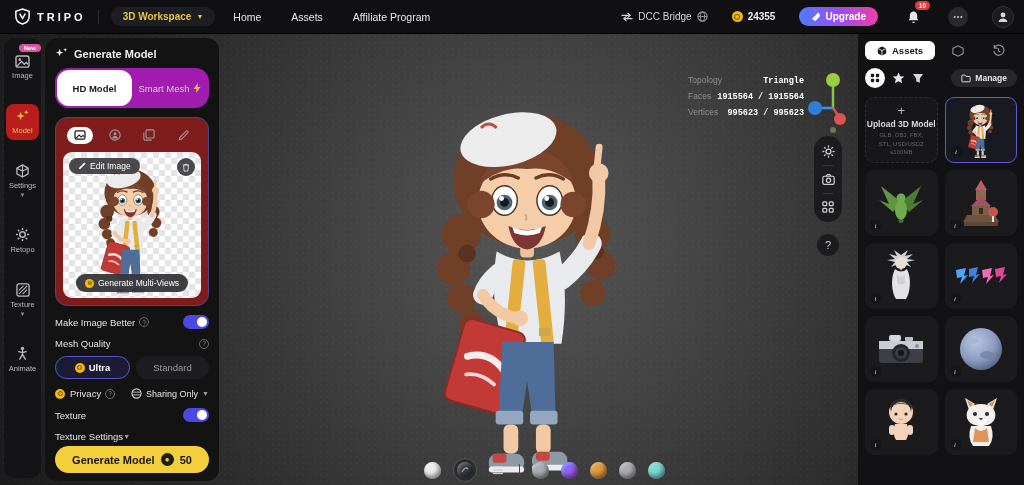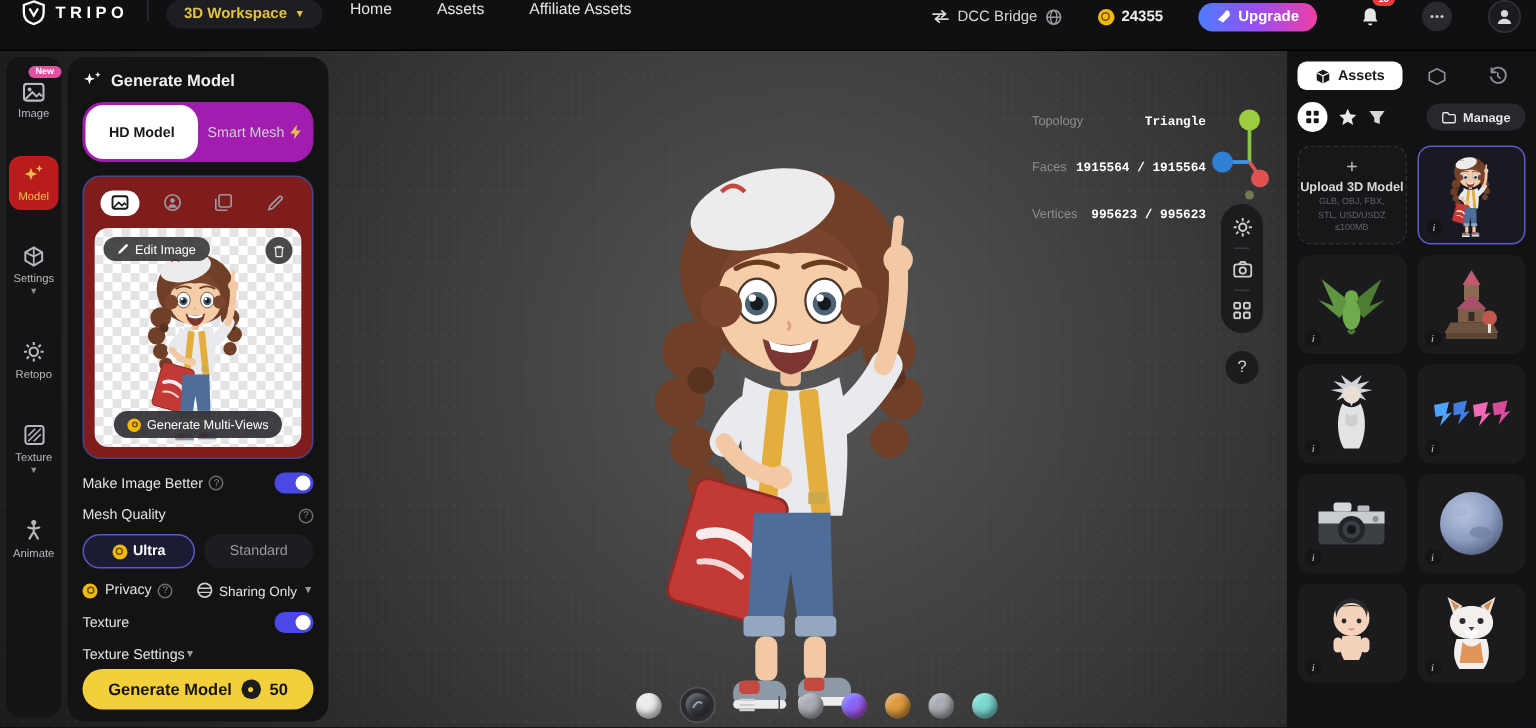--- a/index.html
+++ b/index.html
@@ -1,20 +1,20 @@
 <!DOCTYPE html>
 <html><head>
 <meta charset="utf-8">
 <style>
   *{margin:0;padding:0;box-sizing:border-box;}
   html,body{width:1024px;height:485px;background:#0e0e10;font-family:"Liberation Sans",sans-serif;overflow:hidden;}
   .stage{position:relative;width:1024px;height:485px;background:#0e0e10;}
 
   
-  .navbar{position:absolute;top:0;left:0;width:1024px;height:34px;background:#101013;display:flex;align-items:flex-start;padding:0 10px;z-index:30;border-bottom:1px solid #000;}
+  .navbar{position:absolute;top:0;left:0;width:1024px;height:34px;background:#101013;display:flex;align-items:center;padding:0 10px;z-index:30;border-bottom:1px solid #000;}
   .navbar .brand{display:flex;align-items:center;gap:6px;margin-left:4px;}
   .brand-name{color:#fff;font-weight:bold;font-size:11px;letter-spacing:3px;}
   .nav-div{width:1px;height:14px;background:#2c2c30;margin:0 12px;}
   .ws-pill{display:flex;align-items:center;gap:5px;background:#1d1e22;border-radius:14px;padding:4px 12px;color:#e4c24a;font-size:10px;font-weight:bold;}
   .ws-pill .caret{font-size:7px;color:#e4c24a;}
   .nav-links{display:flex;gap:30px;margin-left:18px;}
   .nav-links span{color:#e6e6e8;font-size:10.5px;}
   .nav-right{margin-left:auto;display:flex;align-items:center;gap:24px;}
   .dcc{display:flex;align-items:center;gap:5px;color:#d6d6d8;font-size:10px;}
   .credits{display:flex;align-items:center;gap:5px;color:#eee;font-size:10px;font-weight:bold;}
@@ -26,21 +26,21 @@
   .round-grey{width:20px;height:20px;border-radius:50%;background:#2a2a2e;display:flex;align-items:center;justify-content:center;}
   .avatar{width:22px;height:22px;border-radius:50%;background:#1c1c20;display:flex;align-items:center;justify-content:center;border:1px solid #333;}
 
   
   .canvas{position:absolute;top:34px;left:0;width:1024px;height:451px;
     background:radial-gradient(circle at 52% 46%,#565656 0%,#494949 22%,#383838 48%,#262627 75%,#1b1b1c 100%);}
   .canvas::after{content:"";position:absolute;inset:0;background-image:radial-gradient(rgba(255,255,255,.025) 1px,transparent 1px);background-size:6px 6px;pointer-events:none;}
   .character{position:absolute;left:424px;top:50px;width:216px;height:398px;z-index:1;}
 
   
-  .topo{position:absolute;left:688px;top:41px;width:116px;display:flex;flex-direction:column;gap:20px;z-index:2;}
+  .topo{position:absolute;left:688px;top:41px;width:116px;display:flex;flex-direction:column;gap:5px;z-index:2;}
   .topo .row{display:flex;justify-content:space-between;align-items:baseline;}
   .topo .lbl{color:#8f8f92;font-size:8.5px;}
   .topo .val{color:#fff;font-size:8.5px;font-weight:bold;font-family:Liberation Mono, monospace;}
 
   .gizmo{position:absolute;left:806px;top:36px;z-index:2;}
 
   .view-toolbar{position:absolute;left:814px;top:102px;width:28px;background:#1b1b1ef0;border-radius:14px;display:flex;flex-direction:column;align-items:center;padding:9px 0;gap:7px;z-index:2;}
   .vt-sep{width:10px;height:1px;background:#3a3a3e;}
   .help-btn{position:absolute;left:817px;top:200px;width:22px;height:22px;border-radius:50%;background:#1b1b1ef0;color:#cfcfcf;font-size:11px;display:flex;align-items:center;justify-content:center;z-index:2;}
 
@@ -294,21 +294,21 @@
       <span class="brand-name">TRIPO</span>
     </span>
     <span class="nav-div"></span>
     <span class="ws-pill">
         <span>3D Workspace</span>
         <span class="caret">▼</span>
       </span>
     <div class="nav-links">
       <span>Home</span>
       <span>Assets</span>
-      <span>Affiliate Assets</span>
+      <span>Affiliate Program</span>
     </div>
     <div class="nav-right">
       <span class="dcc">
         <svg width="12" height="10" viewBox="0 0 14 12">
             <path d="M1,4 h9 M8,1.5 L11,4 L8,6.5 M13,8 h-9 M6,5.5 L3,8 L6,10.5" fill="none" stroke="#d6d6d8" stroke-width="1.4" stroke-linecap="round" stroke-linejoin="round"></path>
           </svg>
         <span>DCC Bridge</span>
         <svg width="11" height="11" viewBox="0 0 12 12">
             <circle cx="6" cy="6" r="5" fill="none" stroke="#9a9a9e" stroke-width="1.2"></circle>
             <ellipse cx="6" cy="6" rx="2.3" ry="5" fill="none" stroke="#9a9a9e" stroke-width="1"></ellipse>

